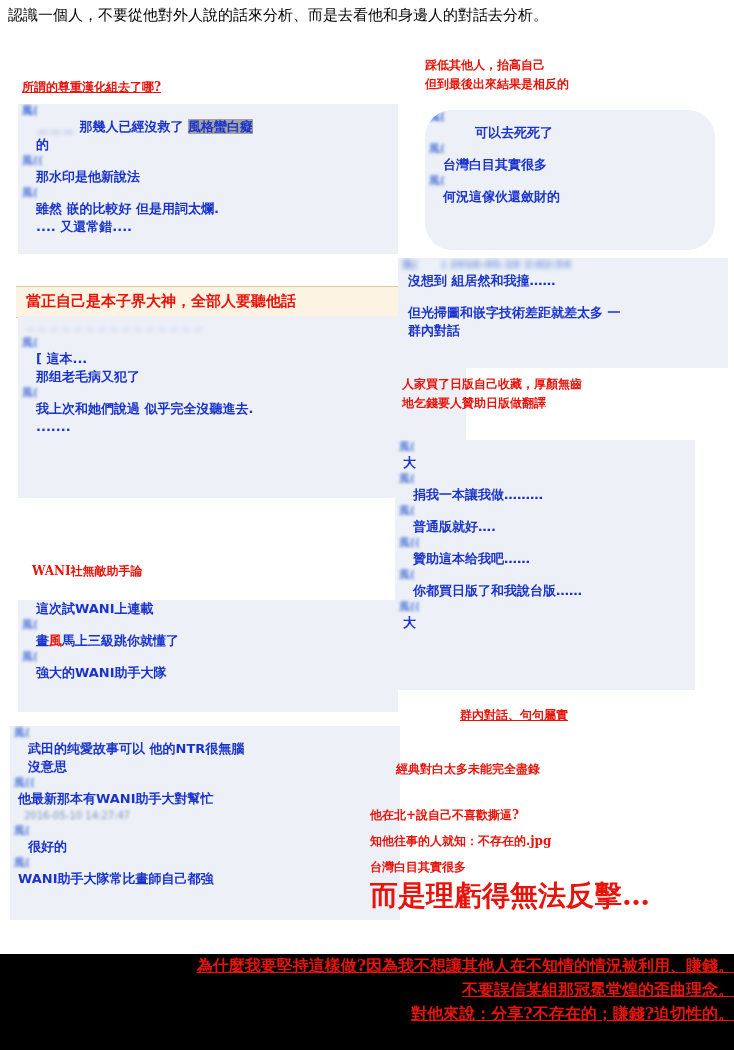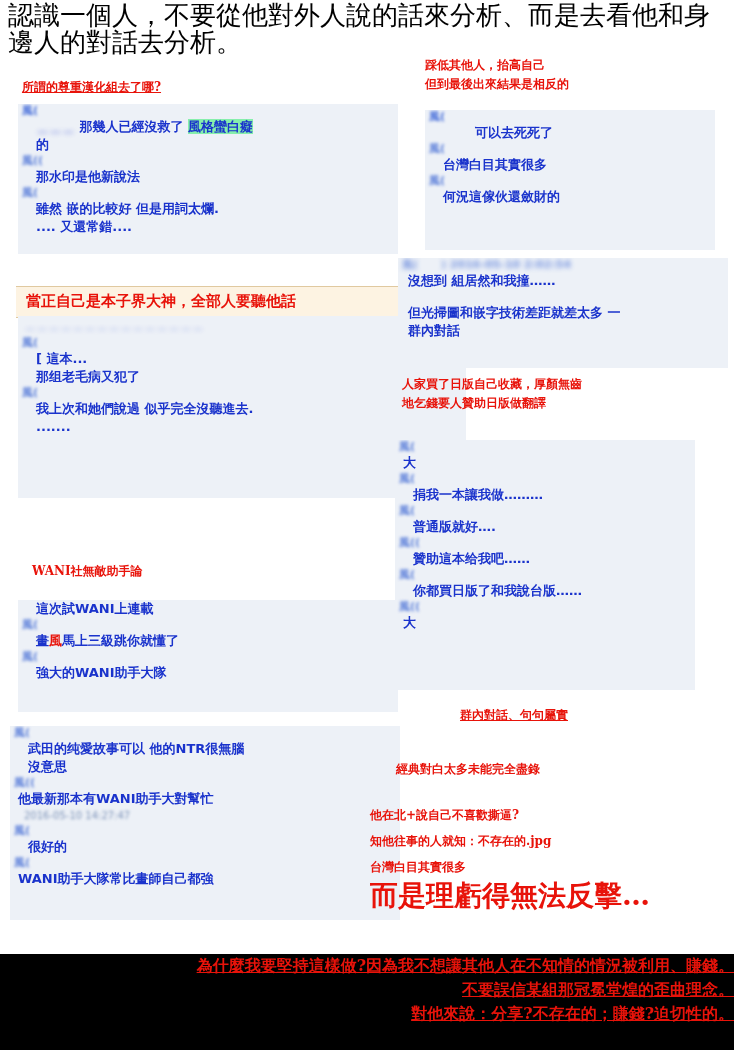--- a/index.html
+++ b/index.html
@@ -20,21 +20,21 @@
     height: 1050px;
     background: #ffffff;
   }
   
   .headline {
     position: absolute;
     top: 2px;
     left: 8px;
     width: 716px;
     font-family: "DejaVu Serif", serif;
-    font-size: 26px;
+    font-size: 15px;
     line-height: 27px;
     color: #000000;
     letter-spacing: 0px;
   }
   
   .ann {
     position: absolute;
     color: #e8130a;
     font-family: "DejaVu Serif", serif;
     font-weight: bold;
@@ -87,21 +87,21 @@
   }
   .blurred {
     filter: blur(1.6px);
     opacity: .75;
   }
   .blurred-hard {
     filter: blur(2.6px);
     opacity: .6;
   }
   .hl {
-    background: #86efac;
+    background: #a3a3a3;
   }
   
   .quotebar {
     position: absolute;
     background: #fdf3e2;
     border-top: 1px solid #e0c9a0;
     border-bottom: 1px solid #e0c9a0;
   }
   
   .bottomband {
@@ -211,21 +211,21 @@
     <div class="msg">
       <div class="who blurred">風(</div>
       <div class="txt">很好的</div>
     </div>
     <div class="msg">
       <div class="who blurred">風(</div>
       <div class="txt nb">WANI助手大隊常比畫師自己都強</div>
     </div>
   </div>
 
-  <div class="chat" style="top:110px; left:425px; width:290px; height:140px;">
+  <div class="chat" style="top:110px; left:425px; width:290px; height:140px;border-radius:27px;">
     <div class="msg">
       <div class="who blurred"><span class="nm">風(</span>&nbsp;&nbsp;&nbsp;&nbsp;&nbsp;&nbsp;&nbsp;&nbsp;&nbsp;&nbsp;</div>
       <div class="txt" style="padding-left:46px;">可以去死死了</div>
     </div>
     <div class="msg">
       <div class="who blurred">風(</div>
       <div class="txt">台灣白目其實很多</div>
     </div>
     <div class="msg">
       <div class="who blurred">風(</div>

